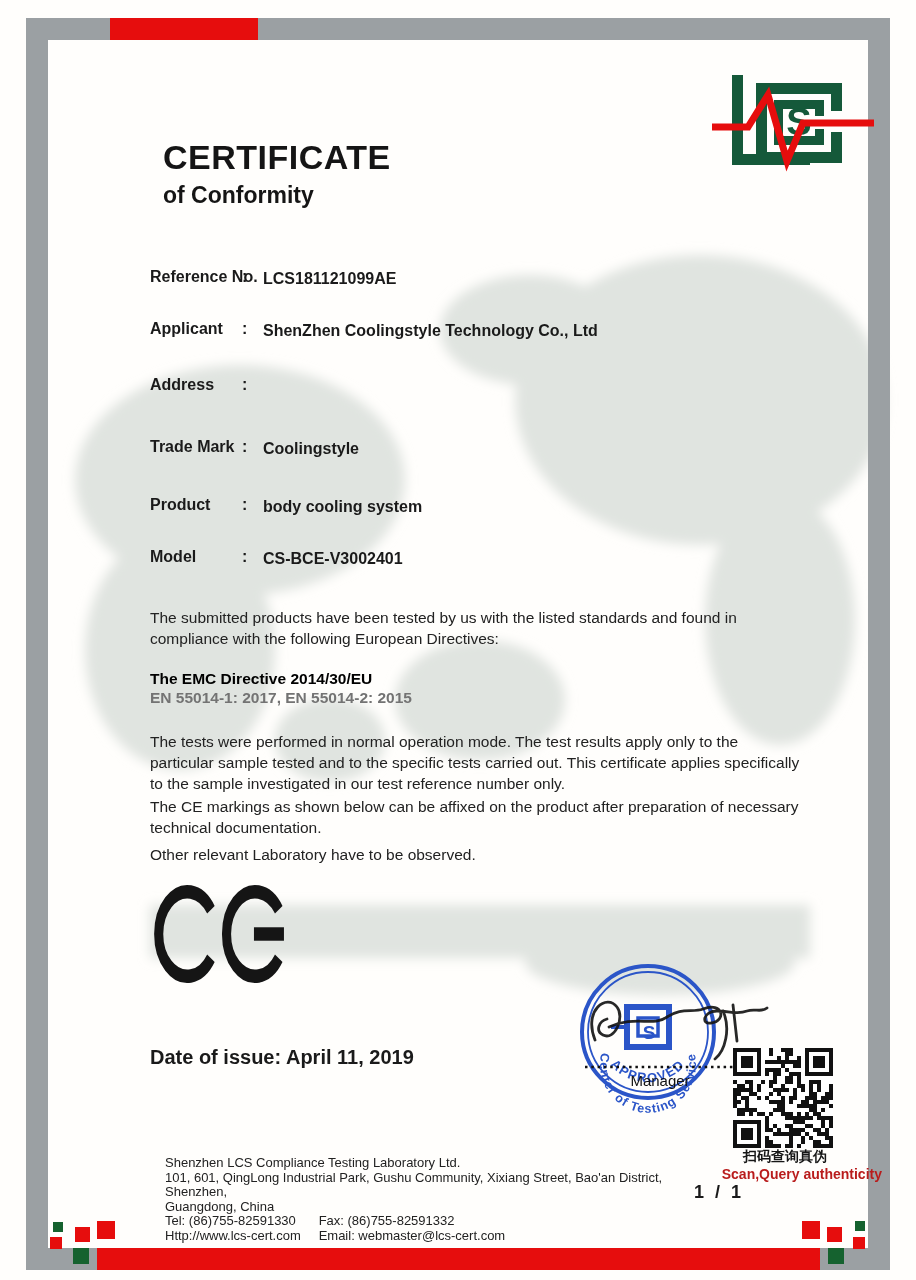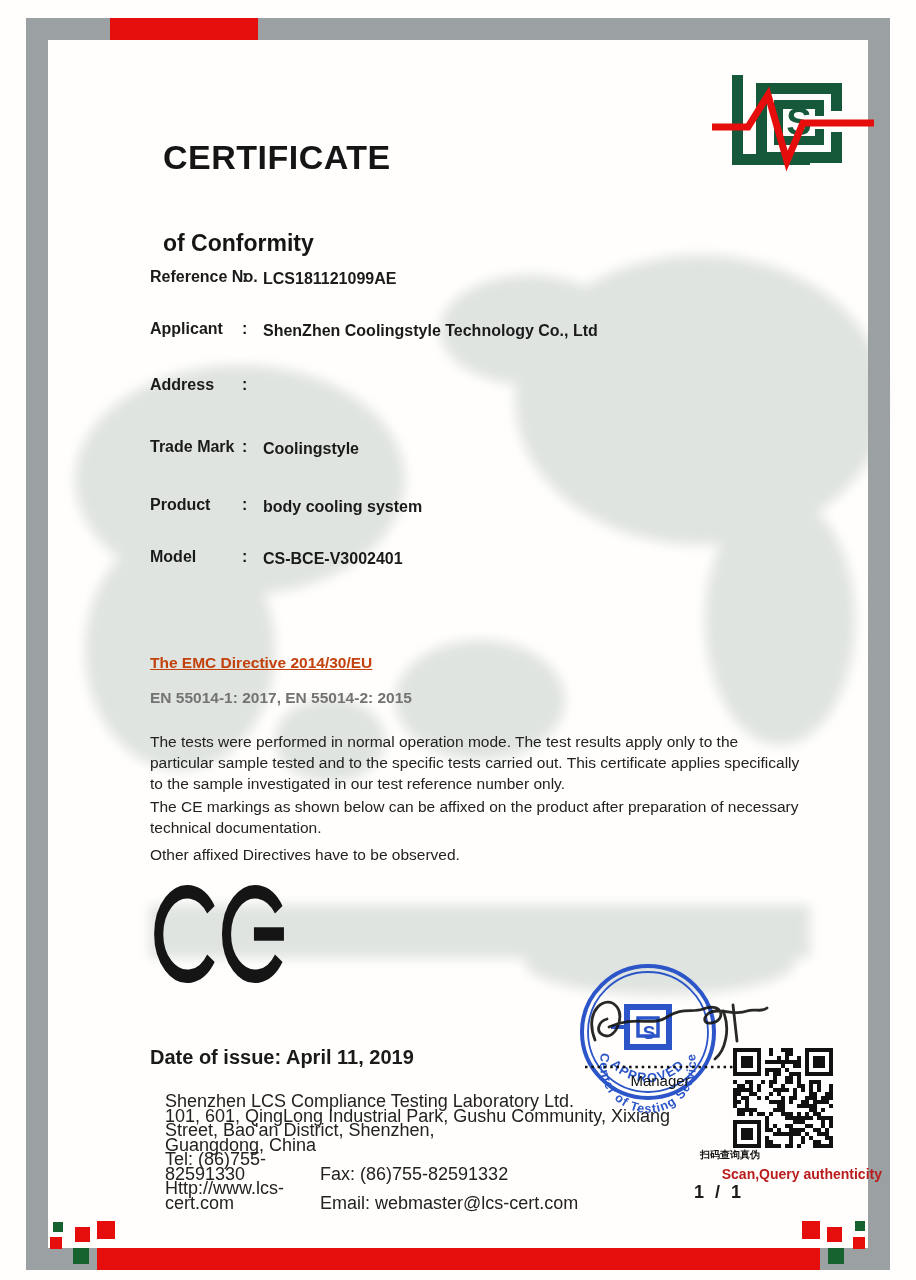--- a/index.html
+++ b/index.html
@@ -20,41 +20,41 @@
   .frame-right{left:868px;top:18px;width:22px;height:1252px;}
   .red-top{left:110px;top:18px;width:148px;height:22px;z-index:3;}
   .red-bottom{left:97px;top:1248px;width:723px;height:22px;z-index:3;}
   .sq{position:absolute;z-index:4;}
   
   .watermark{position:absolute;left:0;top:0;z-index:0;}
   
   .content{position:absolute;z-index:3;}
   .logo{left:712px;top:73px;width:162px;height:104px;}
   .title{left:163px;top:138px;font-size:34px;font-weight:700;letter-spacing:.5px;color:#151515;}
-  .subtitle{left:163px;top:182px;font-size:23px;font-weight:700;color:#151515;margin-top:48px;}
+  .subtitle{left:163px;top:182px;font-size:23px;font-weight:700;color:#151515;}
   .field-label{left:150px;width:130px;font-size:16px;font-weight:700;}
   .field-colon{left:242px;font-size:16px;font-weight:700;}
   .field-value{left:263px;width:520px;font-size:16px;font-weight:700;line-height:21px;}
   .row-0{top:268px;} .row-1{top:320px;} .row-2{top:376px;}
   .row-3{top:438px;} .row-4{top:496px;} .row-5{top:548px;}
   .para{left:150px;width:655px;font-size:15.5px;line-height:21px;color:#222;}
   .p-intro{top:607px;}
-  .p-emc{top:652px;font-weight:700;color:#c2410c;text-decoration:underline;}
+  .p-emc{top:668px;font-weight:700;color:#000000;}
   .p-en{top:687px;font-weight:700;color:#737373;}
   .p-tests{top:731px;}
   .p-cemark{top:796px;}
   .p-other{top:844px;}
   .ce-mark{left:147px;top:884px;width:150px;height:100px;z-index:3;}
   .date-issue{left:150px;top:1046px;font-size:20px;font-weight:700;}
   .stamp{left:565px;top:955px;width:210px;height:170px;z-index:4;}
   .qr{left:733px;top:1048px;width:100px;height:100px;z-index:5;background:#fff;}
-  .qr-cap-zh{left:700px;top:1148px;width:170px;font-size:10px;font-weight:700;color:#161616;z-index:5;}
+  .qr-cap-zh{left:700px;top:1148px;width:170px;text-align:center;font-size:14px;font-weight:700;color:#161616;z-index:5;}
   .qr-cap-en{left:688px;top:1166px;width:194px;text-align:right;font-size:14px;font-weight:700;color:#b91c1c;z-index:5;}
   .page-num{left:694px;top:1182px;font-size:18px;font-weight:700;letter-spacing:3px;}
-  .footer{left:165px;top:1094px;width:520px;font-size:18px;line-height:14.5px;color:#222;z-index:3;}
+  .footer{left:165px;top:1156px;width:520px;font-size:13px;line-height:14.5px;color:#222;z-index:3;}
   .footer .col1{display:inline-block;width:150px;}
 </style>
 </head>
 <body>
 
 <div class="page">
 
   <svg class="watermark" width="916" height="1280" viewBox="0 0 916 1280">
     <g fill="#e0e4e0" filter="url(#wblur)">
       <ellipse cx="700" cy="400" rx="185" ry="145"></ellipse>
@@ -123,25 +123,26 @@
   <div class="content abs field-value row-3">Coolingstyle</div>
 
   <div class="content abs field-label row-4">Product</div>
   <div class="content abs field-colon row-4">:</div>
   <div class="content abs field-value row-4">body cooling system</div>
 
   <div class="content abs field-label row-5">Model</div>
   <div class="content abs field-colon row-5">:</div>
   <div class="content abs field-value row-5">CS-BCE-V3002401</div>
 
+  <div class="content abs para p-intro">The submitted products have been tested by us with the listed standards and found in compliance with the following European Directives:</div>
   <div class="content abs para p-emc">The EMC Directive 2014/30/EU</div>
   <div class="content abs para p-en">EN 55014-1: 2017, EN 55014-2: 2015</div>
   <div class="content abs para p-tests">The tests were performed in normal operation mode. The test results apply only to the particular sample tested and to the specific tests carried out. This certificate applies specifically to the sample investigated in our test reference number only.</div>
   <div class="content abs para p-cemark">The CE markings as shown below can be affixed on the product after preparation of necessary technical documentation.</div>
-  <div class="content abs para p-other">Other affixed Directives have to be observed.</div>
+  <div class="content abs para p-other">Other relevant Laboratory have to be observed.</div>
 
   <svg class="content abs ce-mark" viewBox="0 0 230 104" preserveAspectRatio="none">
     <g fill="none" stroke="#151515" stroke-width="14">
       <path d="M98,26.8 A44,44 0 1 0 98,77.2"></path>
       <path d="M202,26.8 A44,44 0 1 0 202,77.2"></path>
       <line x1="164" y1="52" x2="210" y2="52"></line>
     </g>
   </svg>
 
   <div class="content abs date-issue">Date of issue: April 11, 2019</div>

